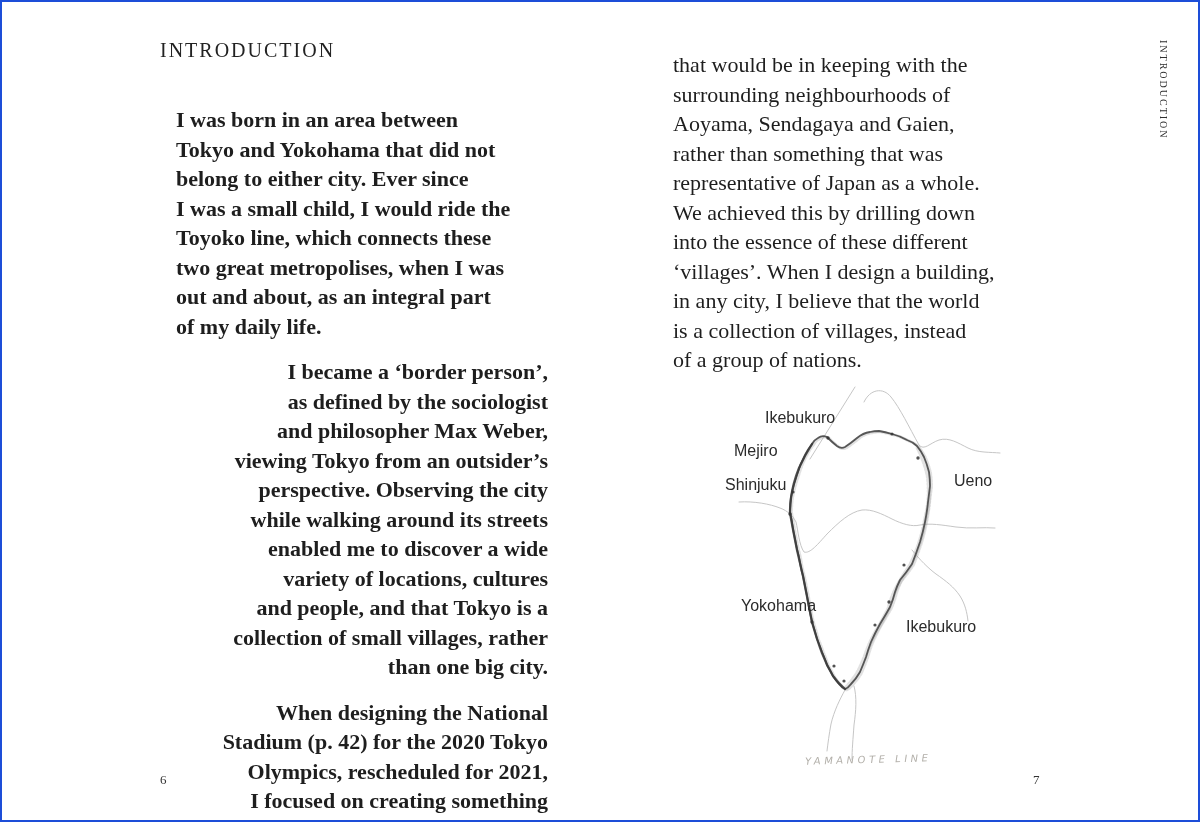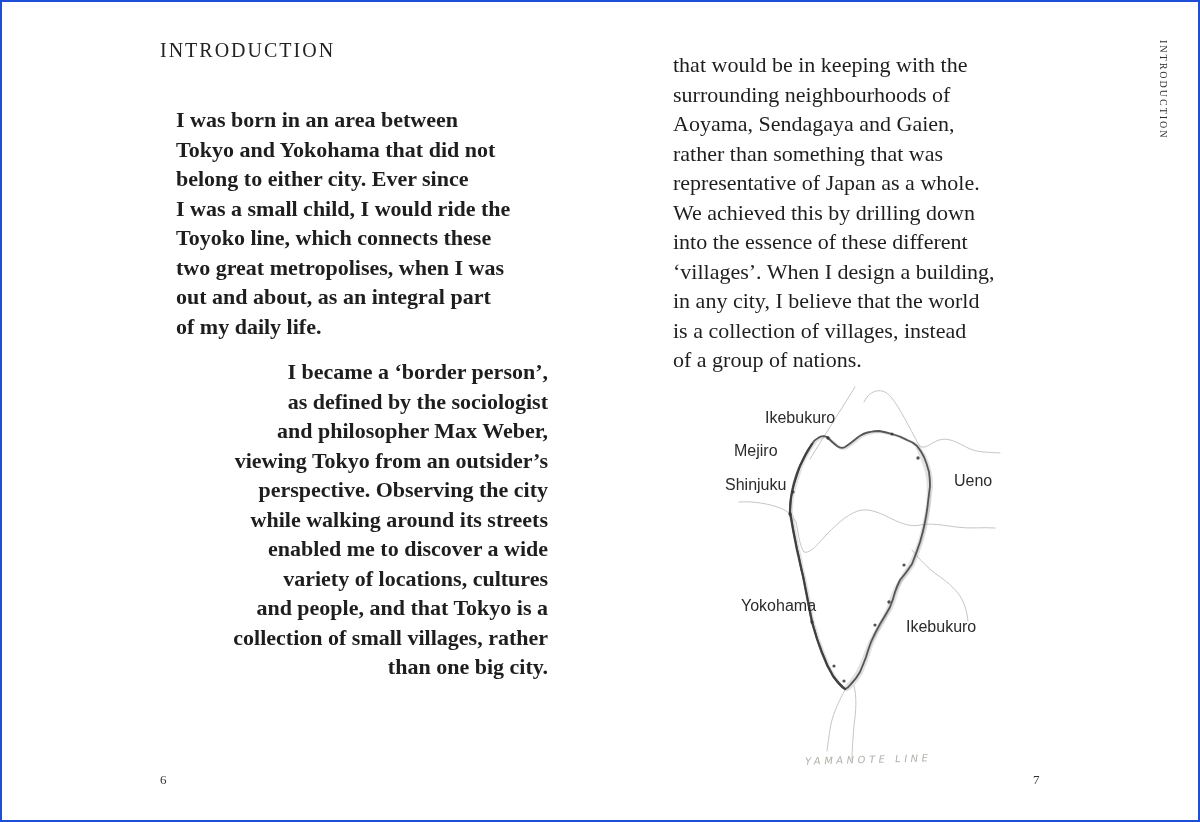--- a/index.html
+++ b/index.html
@@ -84,20 +84,24 @@
 as defined by the sociologist
 and philosopher Max Weber,
 viewing Tokyo from an outsider’s
 perspective. Observing the city
 while walking around its streets
 enabled me to discover a wide
 variety of locations, cultures
 and people, and that Tokyo is a
 collection of small villages, rather
 than one big city.</p>
+    <p class="para indent">When designing the National
+Stadium (p. 42) for the 2020 Tokyo
+Olympics, rescheduled for 2021,
+I focused on creating something</p>
   </div>
 
   <span class="pagenum left">6</span>
 
   <div class="col-right">
     <p class="para">that would be in keeping with the
 surrounding neighbourhoods of
 Aoyama, Sendagaya and Gaien,
 rather than something that was
 representative of Japan as a whole.

